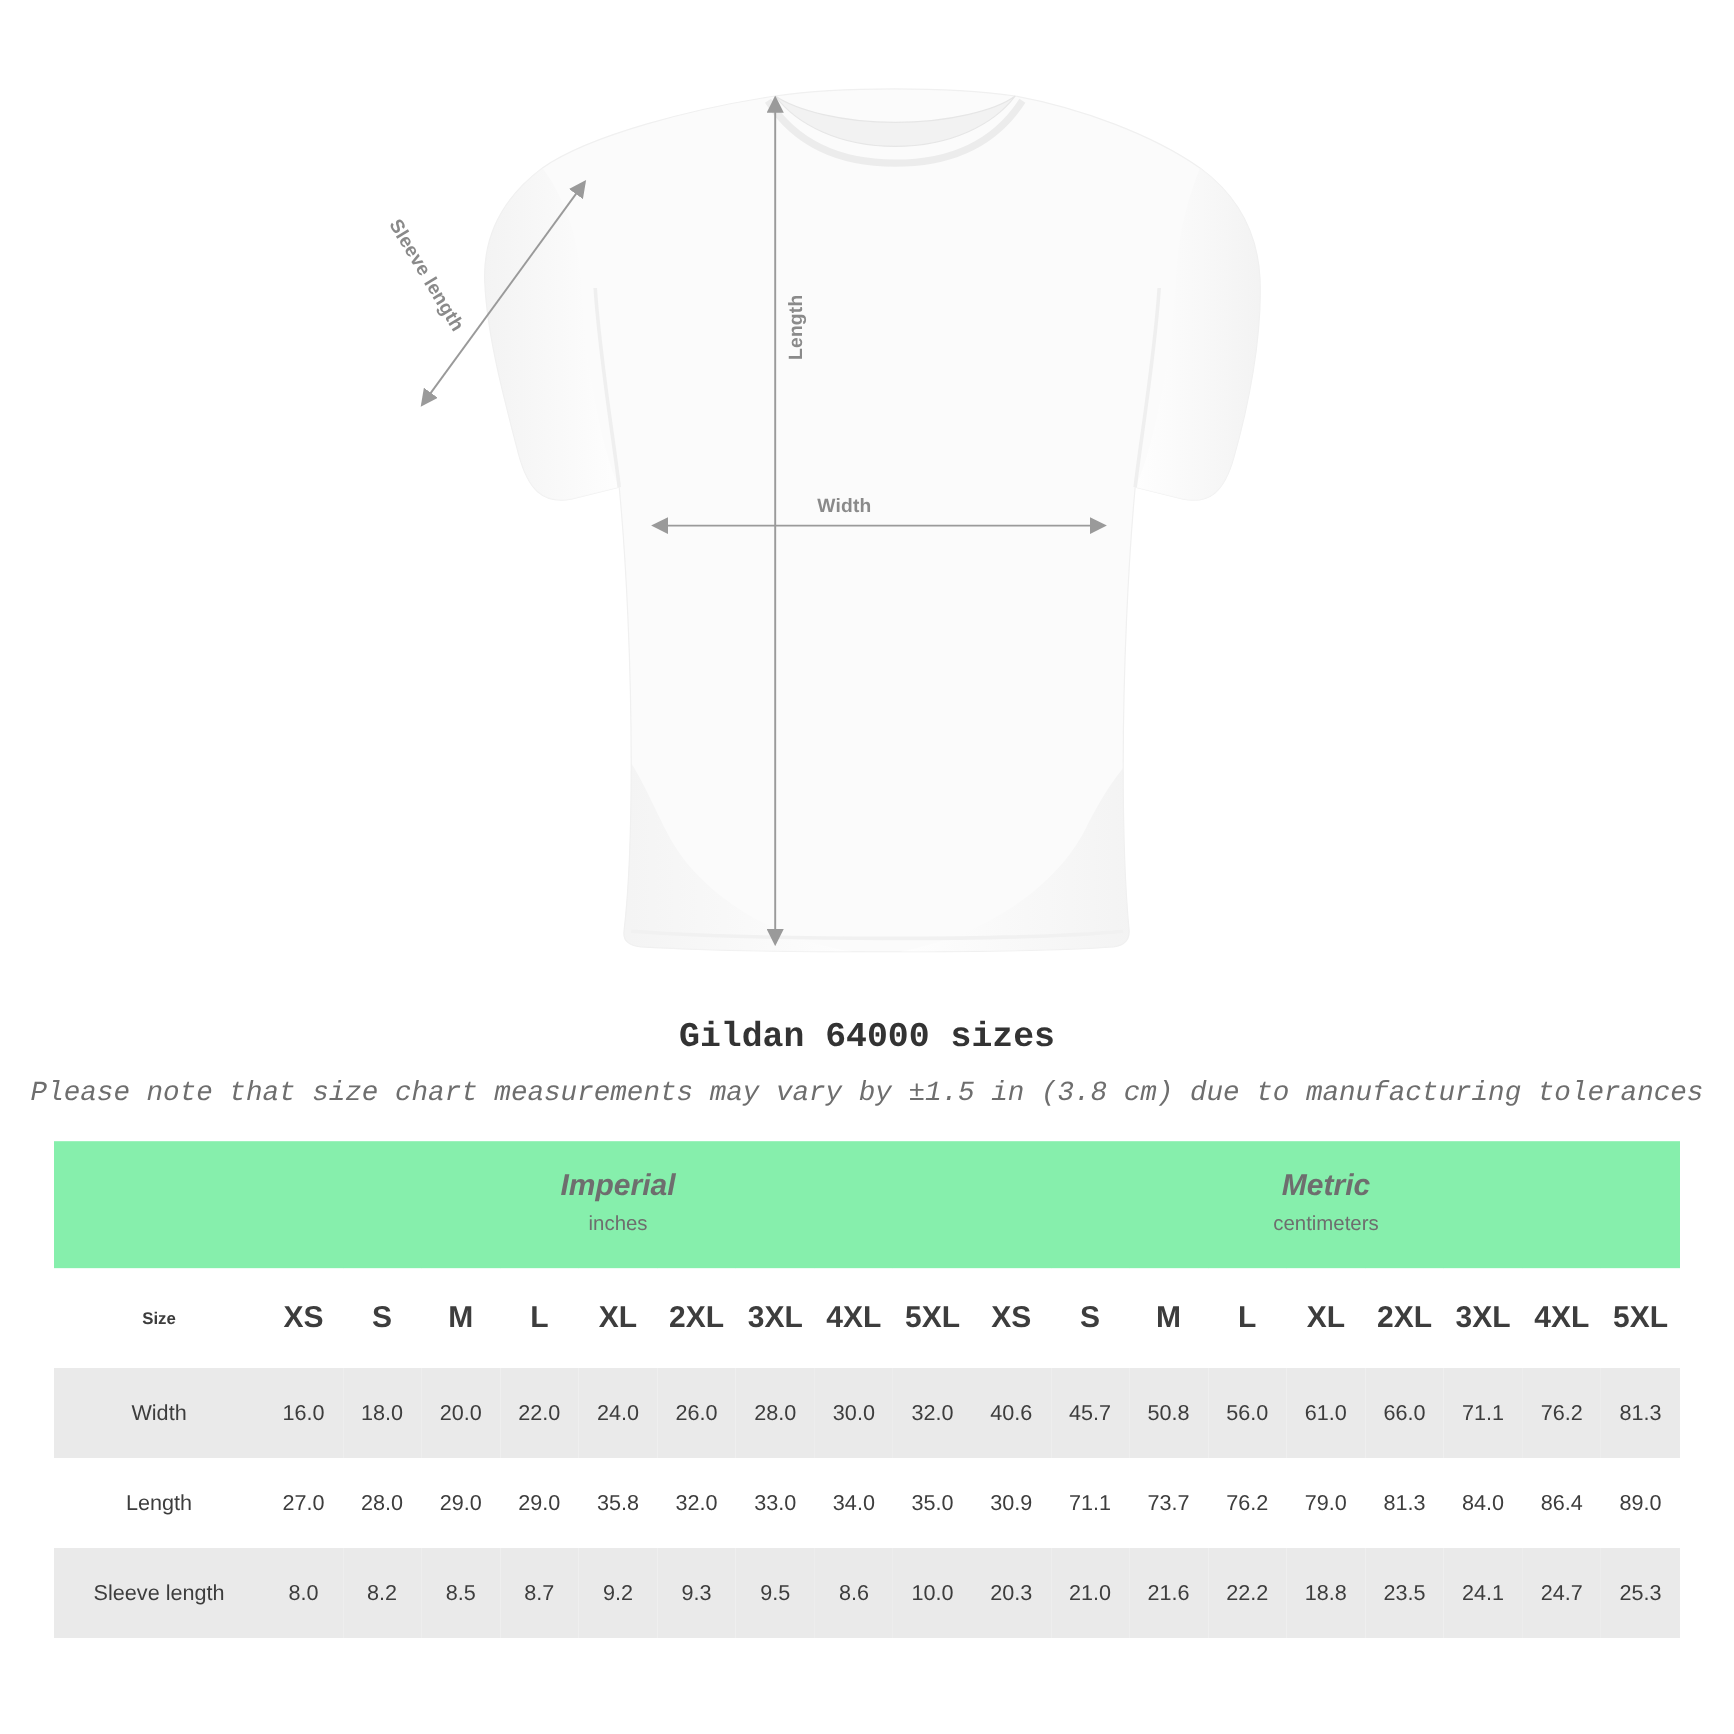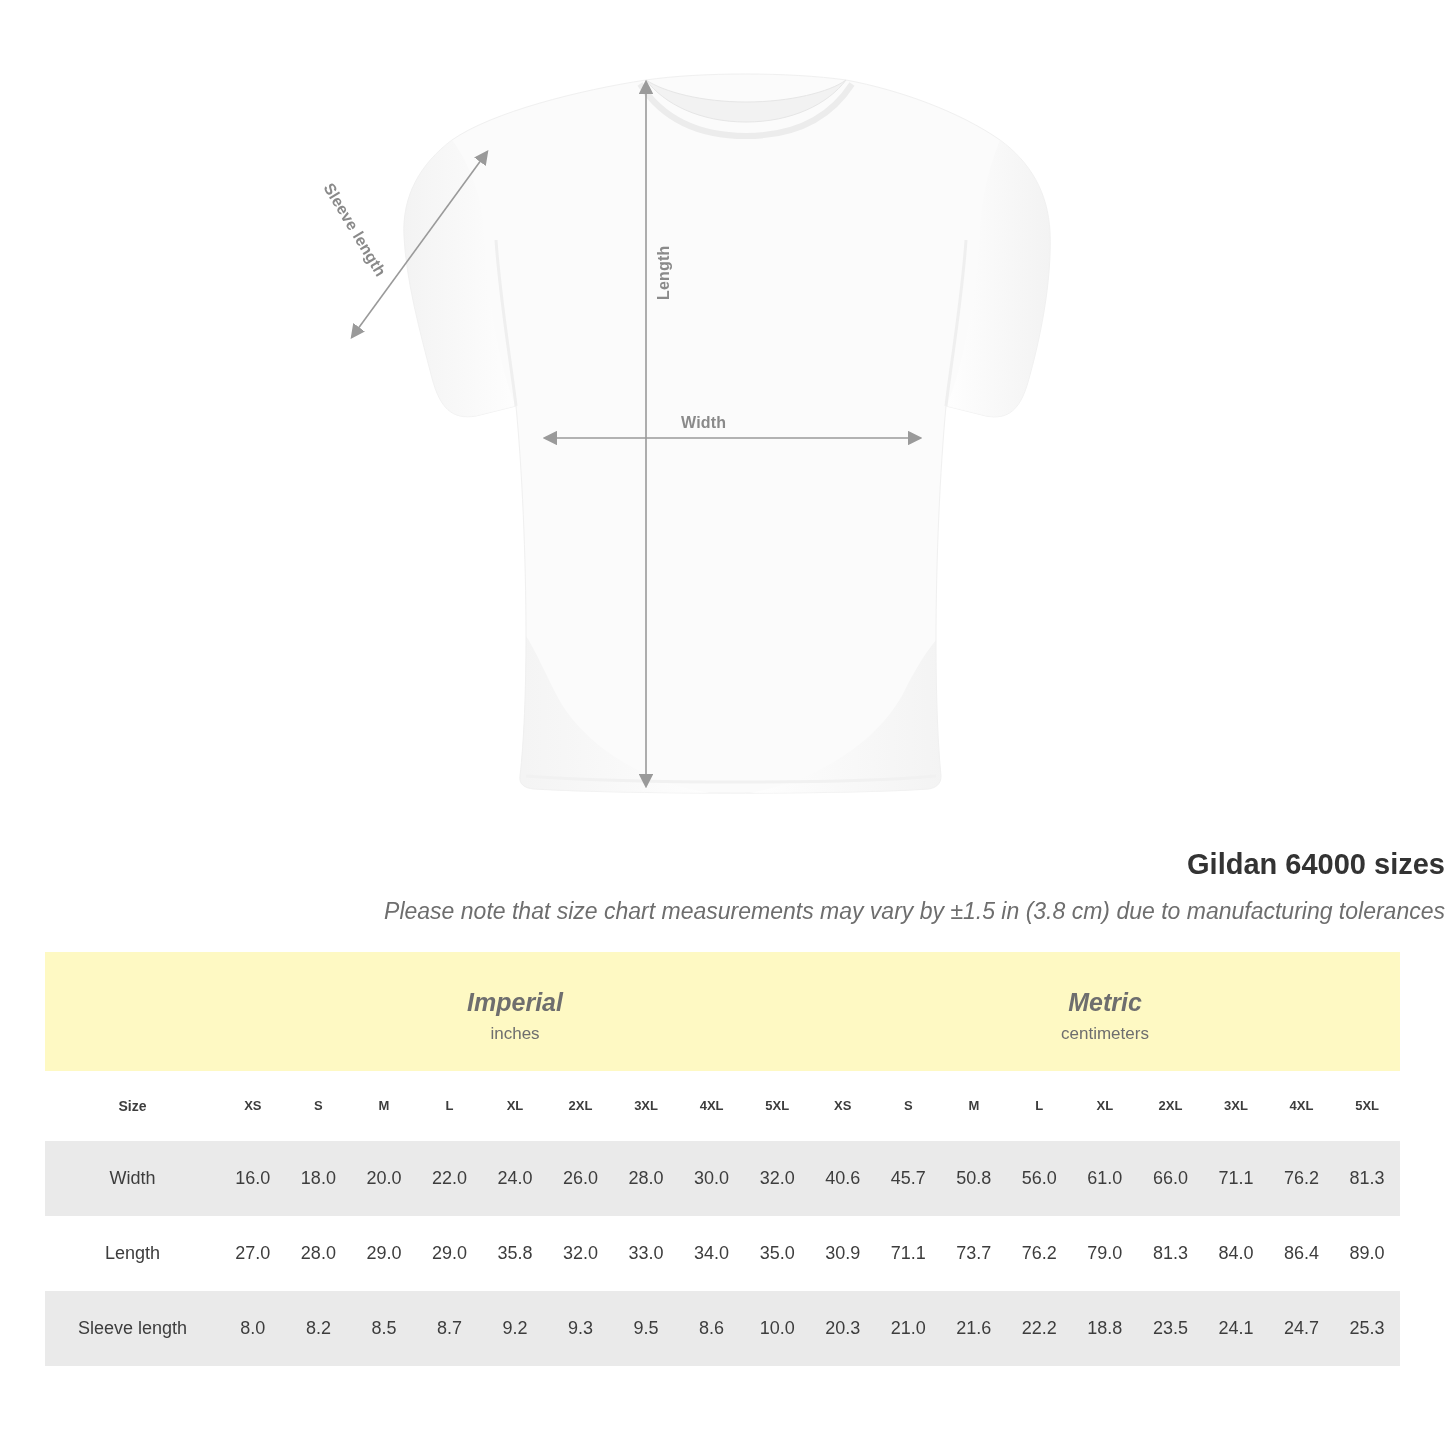--- a/index.html
+++ b/index.html
@@ -53,22 +53,23 @@
     transform: rotate(-90deg);
     transform-origin: left top;
   }
   .dim-width {
     left: 681px;
     top: 414px;
   }
 
   
   .title-block {
-    text-align: right;
+    text-align: center;
     margin-top: 28px;
+    font-family: Liberation Mono, monospace;
   }
   .chart-title {
     font-size: 29px;
     font-weight: bold;
     color: #333333;
     margin: 0;
   }
   .chart-note {
     font-size: 23px;
     font-style: italic;
@@ -88,41 +89,41 @@
   table.size-table td,
   table.size-table th {
     border: 0;
     text-align: center;
     font-size: 17.5px;
     color: #3d3d3d;
     font-weight: normal;
   }
 
   tr.unit-row td {
-    background: #fef9c3;
-    padding: 35px 0 20px 0;
+    background: #86efac;
+    padding: 22px 0 20px 0;
   }
   .unit-name {
     font-size: 25px;
     font-style: italic;
     font-weight: bold;
     color: #6e6e6e;
     line-height: 1.25;
   }
   .unit-sub {
     font-size: 17px;
     color: #6e6e6e;
     line-height: 1.9;
   }
 
   tr.header-row td {
     background: #ffffff;
     padding: 27px 0;
     font-weight: bold;
-    font-size: 13px;
+    font-size: 25px;
     color: #3d3d3d;
   }
   tr.header-row td.rowhead {
     font-size: 14px;
   }
 
   tr.data-row td {
     padding: 27px 0;
     font-size: 18px;
   }

